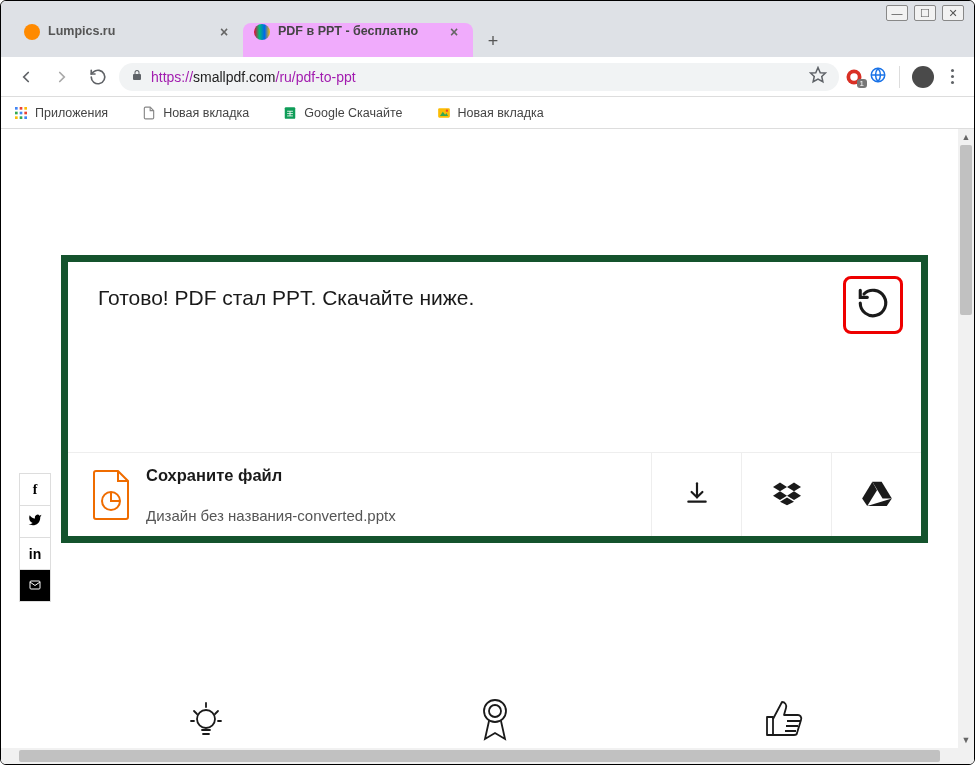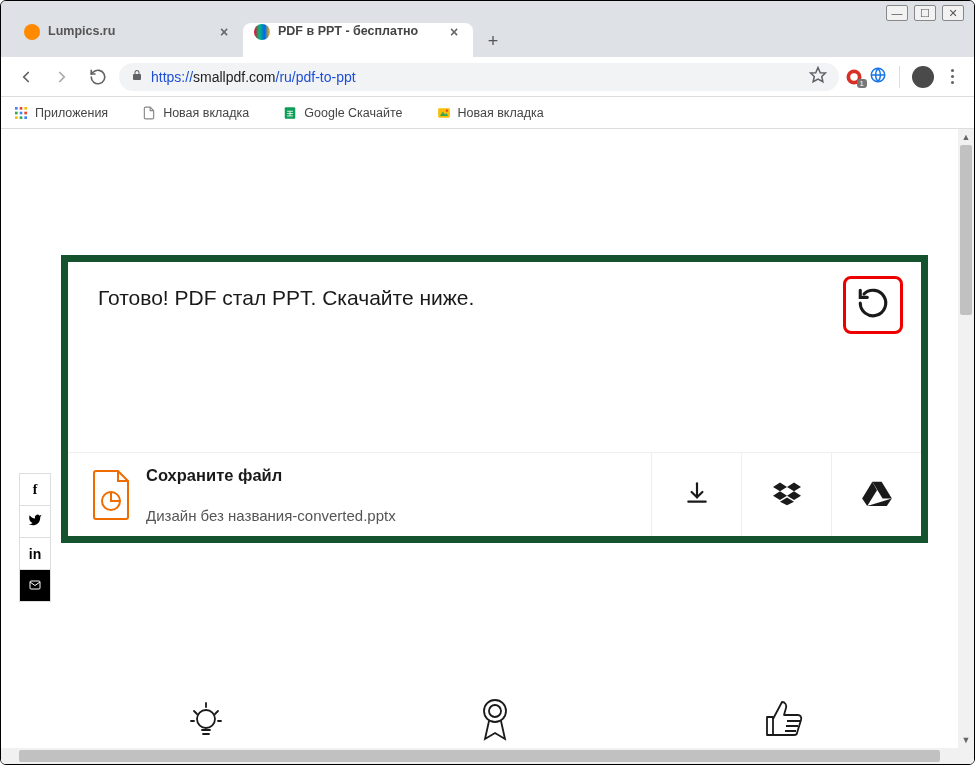--- a/index.html
+++ b/index.html
@@ -55,21 +55,21 @@
     border-top-right-radius: 8px;
     font-size: 12.5px;
     color: #555;
     background: #dee1e6;
     border: 1px solid transparent;
     border-bottom: none;
     position: relative;
     font-weight: bold;
   }
   .tab.active {
-    background: #ffffff;
+    background: #f0abfc;
     color: #444;
   }
   .tab-favicon {
     width: 16px; height: 16px;
     border-radius: 50%;
     margin-right: 8px;
     flex-shrink: 0;
   }
   .tab-label { flex: 1; overflow: hidden; text-overflow: ellipsis; white-space: nowrap; }
   .tab-close {
@@ -115,21 +115,21 @@
     background: #f1f3f4;
     border-radius: 14px;
     display: flex;
     align-items: center;
     padding: 0 12px;
     font-size: 14px;
     color: #555;
     gap: 8px;
   }
   .url-text { flex: 1; color: #555; }
-  .url-text .muted { color: #1d4ed8; }
+  .url-text .muted { color: #a21caf; }
   .url-text .dark { color: #222; }
   .url-right { display: flex; gap: 12px; align-items: center; }
   .ext-badge {
     width: 18px; height: 18px; position: relative;
     display: flex; align-items: center; justify-content: center;
   }
   .ext-badge .count {
     position: absolute; bottom: -2px; right: -4px;
     background: #777; color: #fff; font-size: 8px; padding: 0 3px; border-radius: 3px;
   }

